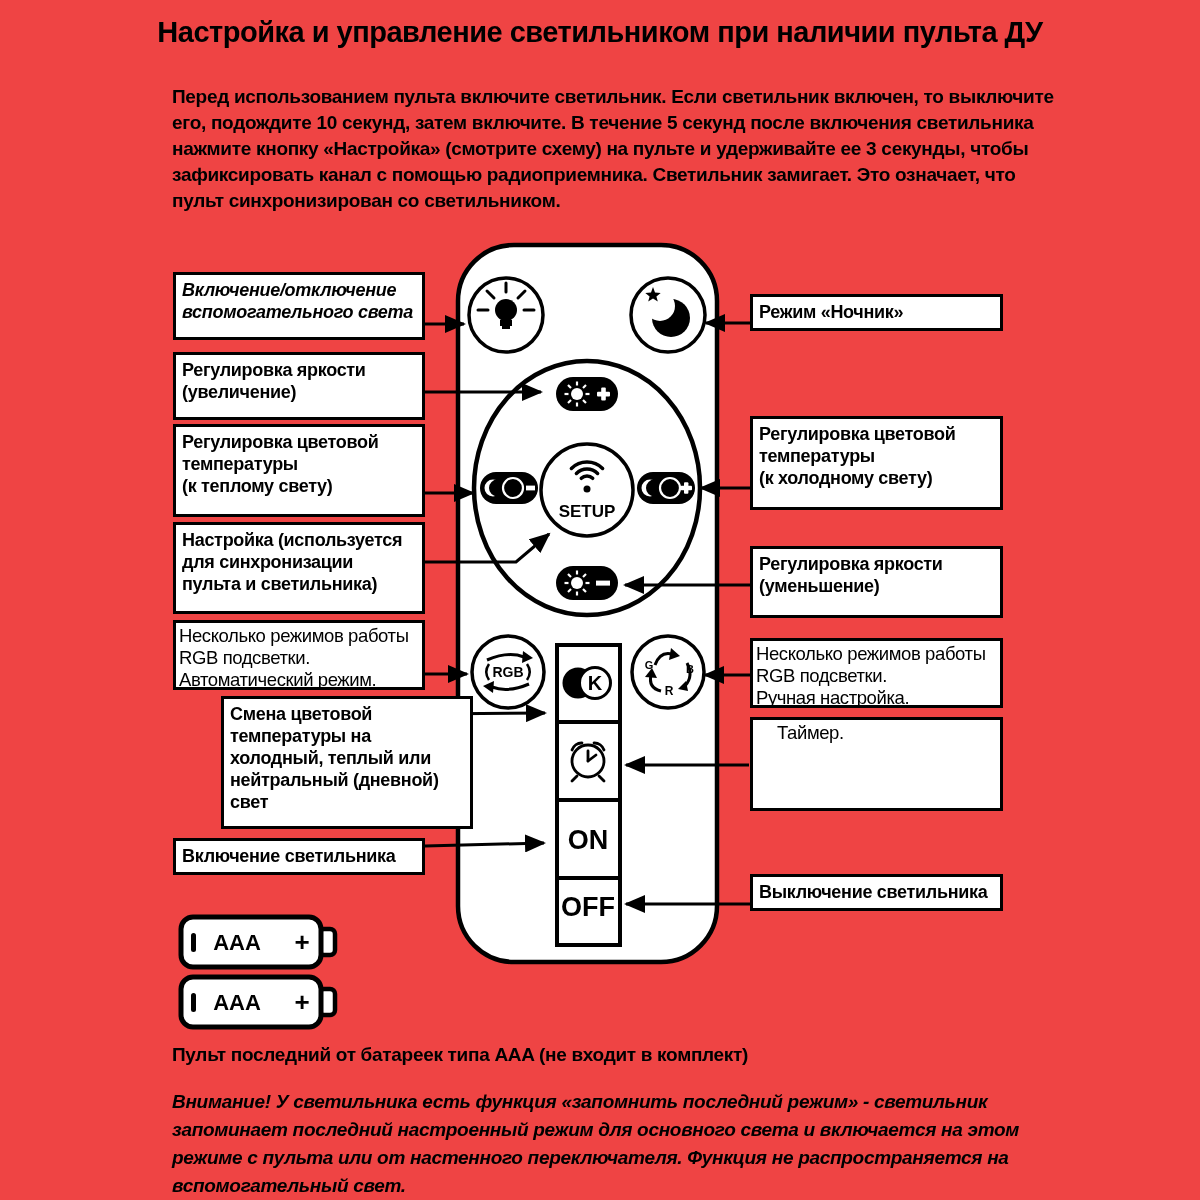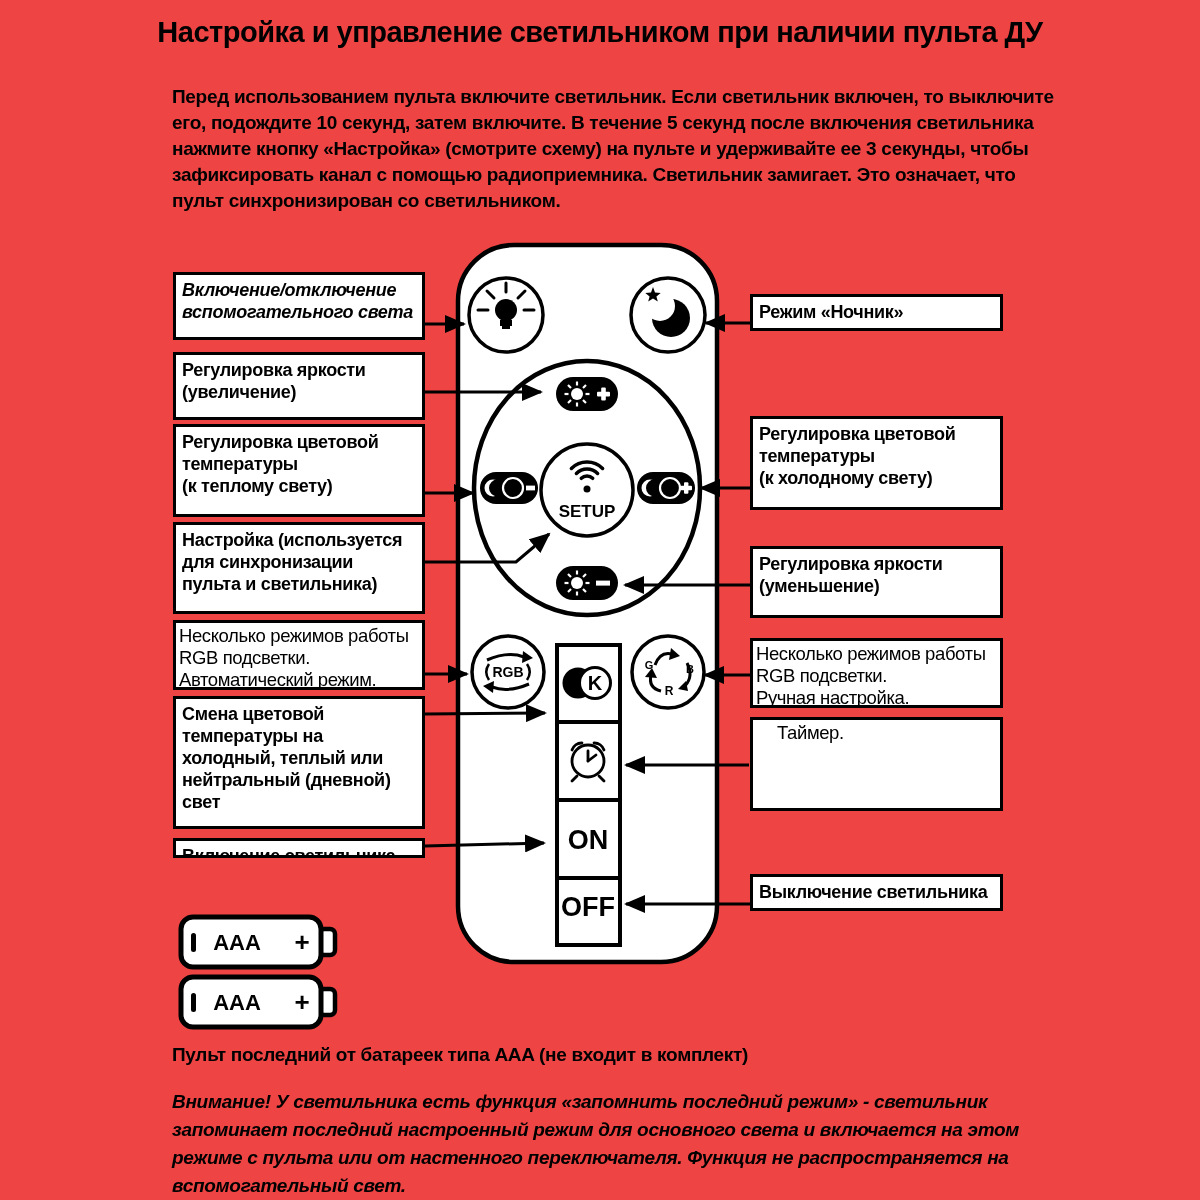--- a/index.html
+++ b/index.html
@@ -39,26 +39,26 @@
 (увеличение)</div>
   <div class="box lbox" style="top:424px;height:93px;">Регулировка цветовой
 температуры
 (к теплому свету)</div>
   <div class="box lbox" style="top:522px;height:92px;">Настройка (используется
 для синхронизации
 пульта и светильника)</div>
   <div class="box lbox regular" style="top:620px;height:70px;">Несколько режимов работы
 RGB подсветки.
 Автоматический режим.</div>
-  <div class="box lbox" style="top:696px;height:133px;">Смена цветовой
+  <div class="box lbox" style="top:696px;height:133px;margin-left:48px;">Смена цветовой
 температуры на
 холодный, теплый или
 нейтральный (дневной)
 свет</div>
-  <div class="box lbox" style="top:838px;height:20px;">Включение светильника</div>
+  <div class="box lbox" style="top:838px;height:37px;">Включение светильника</div>
 
   <div class="box rbox" style="top:294px;height:37px;">Режим «Ночник»</div>
   <div class="box rbox" style="top:416px;height:94px;">Регулировка цветовой
 температуры
 (к холодному свету)</div>
   <div class="box rbox" style="top:546px;height:72px;">Регулировка яркости
 (уменьшение)</div>
   <div class="box rbox regular" style="top:638px;height:70px;">Несколько режимов работы
 RGB подсветки.
 Ручная настройка.</div>

